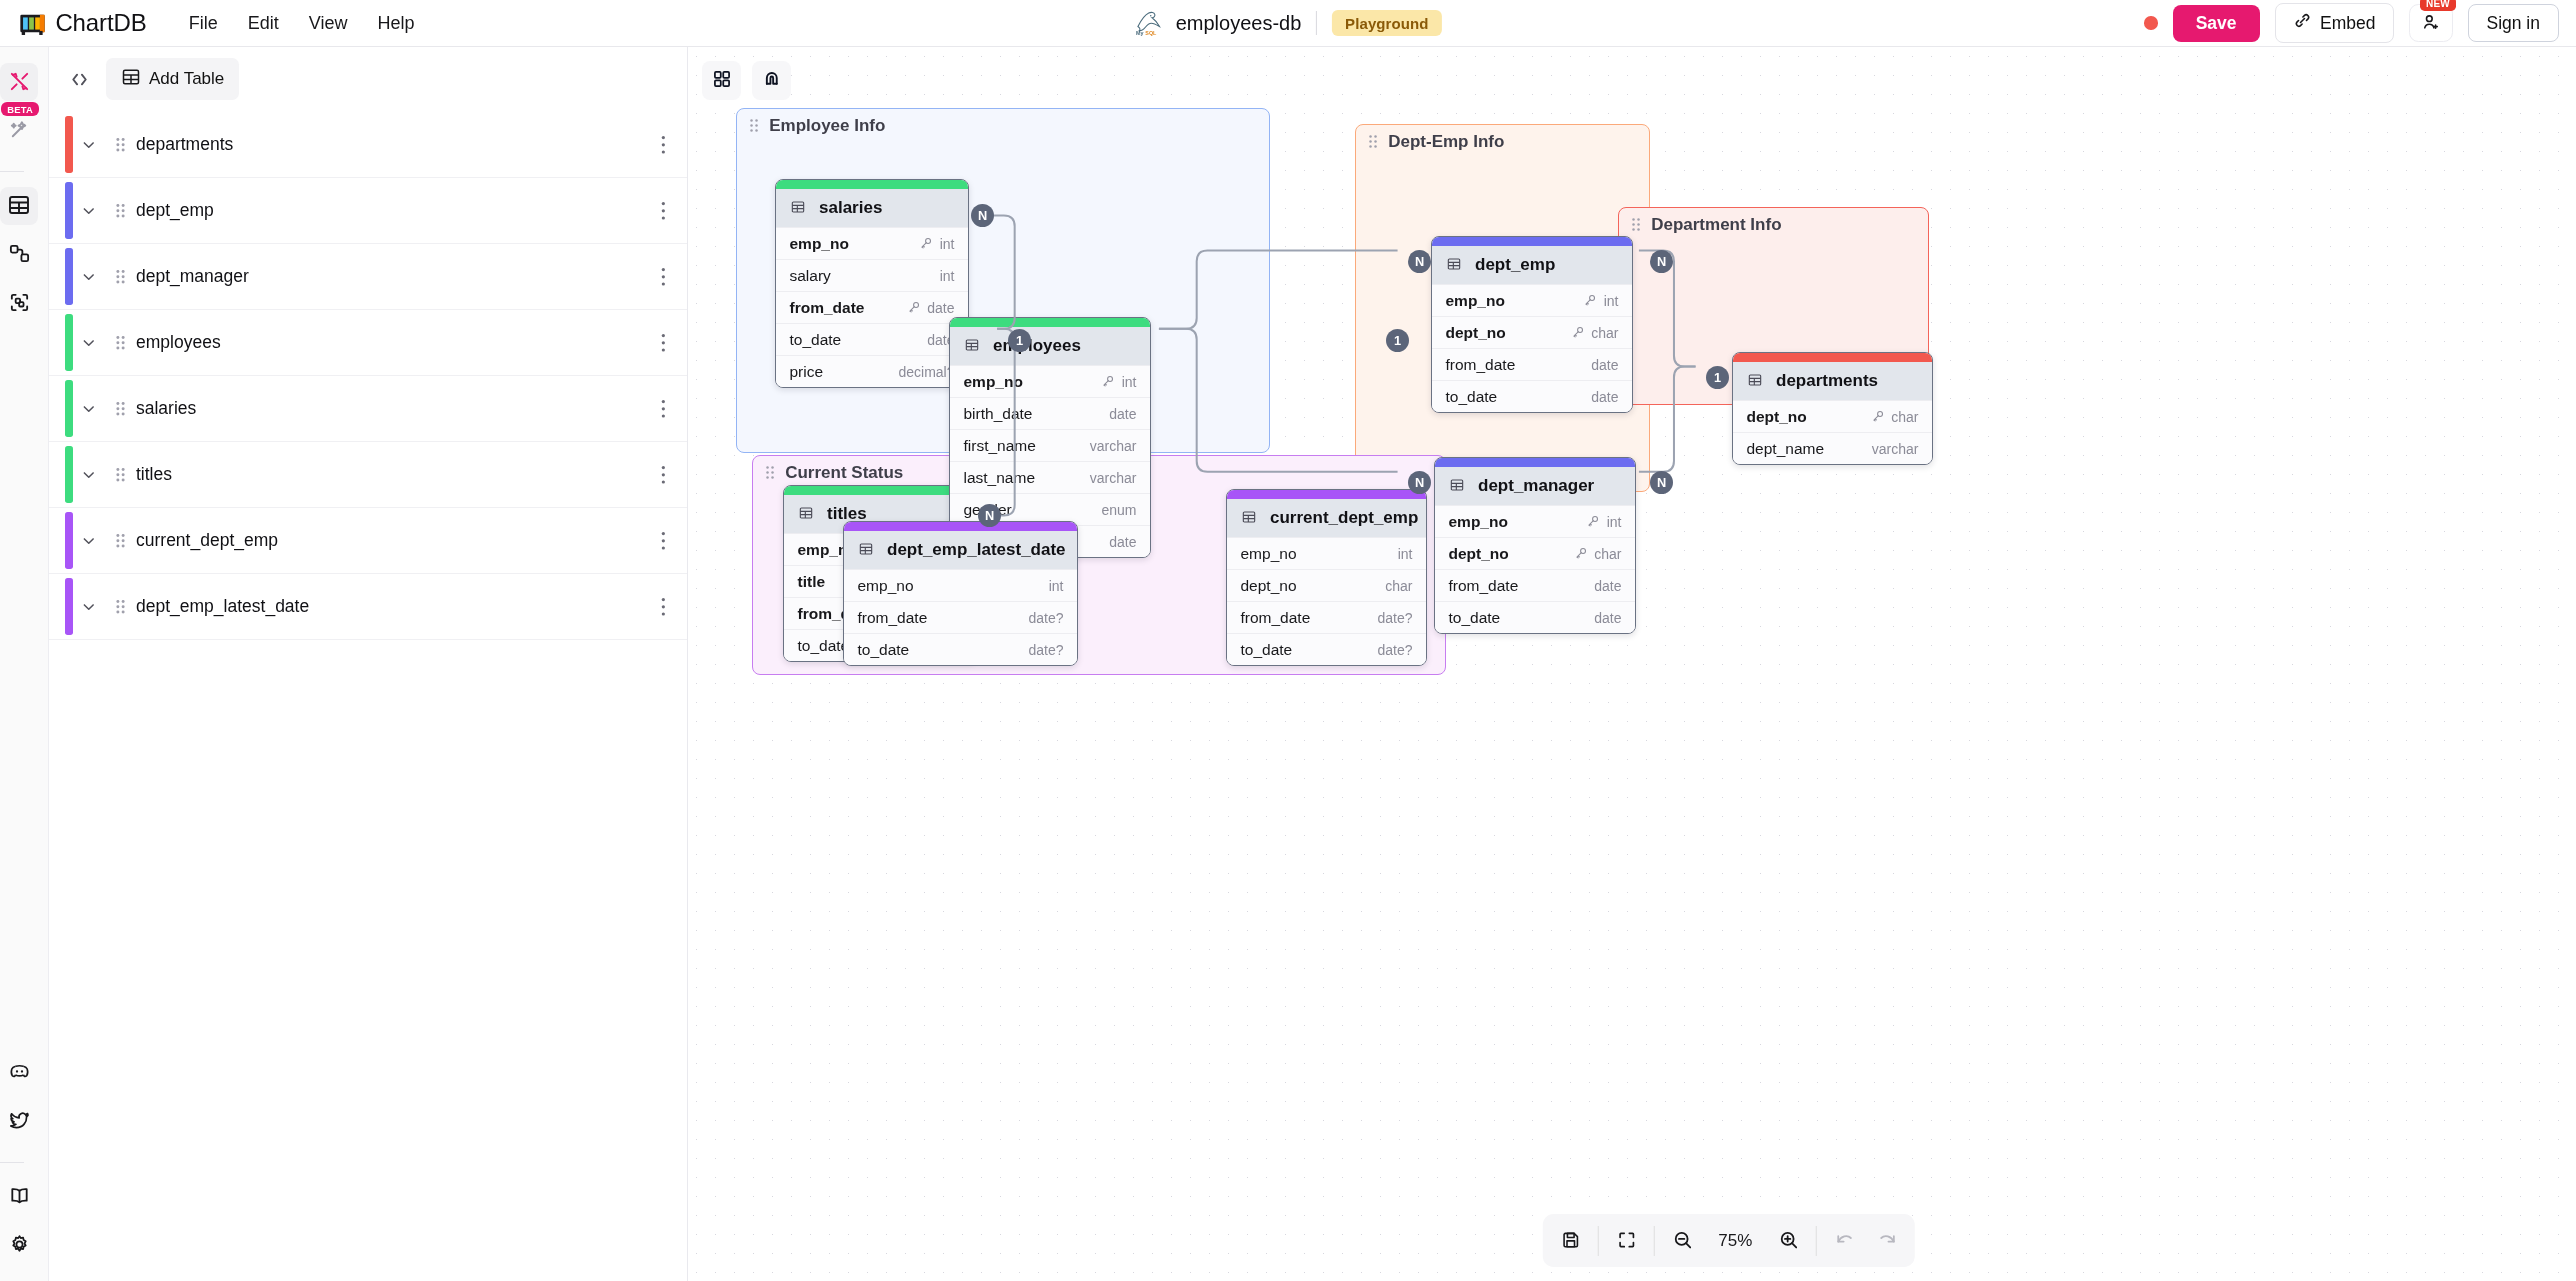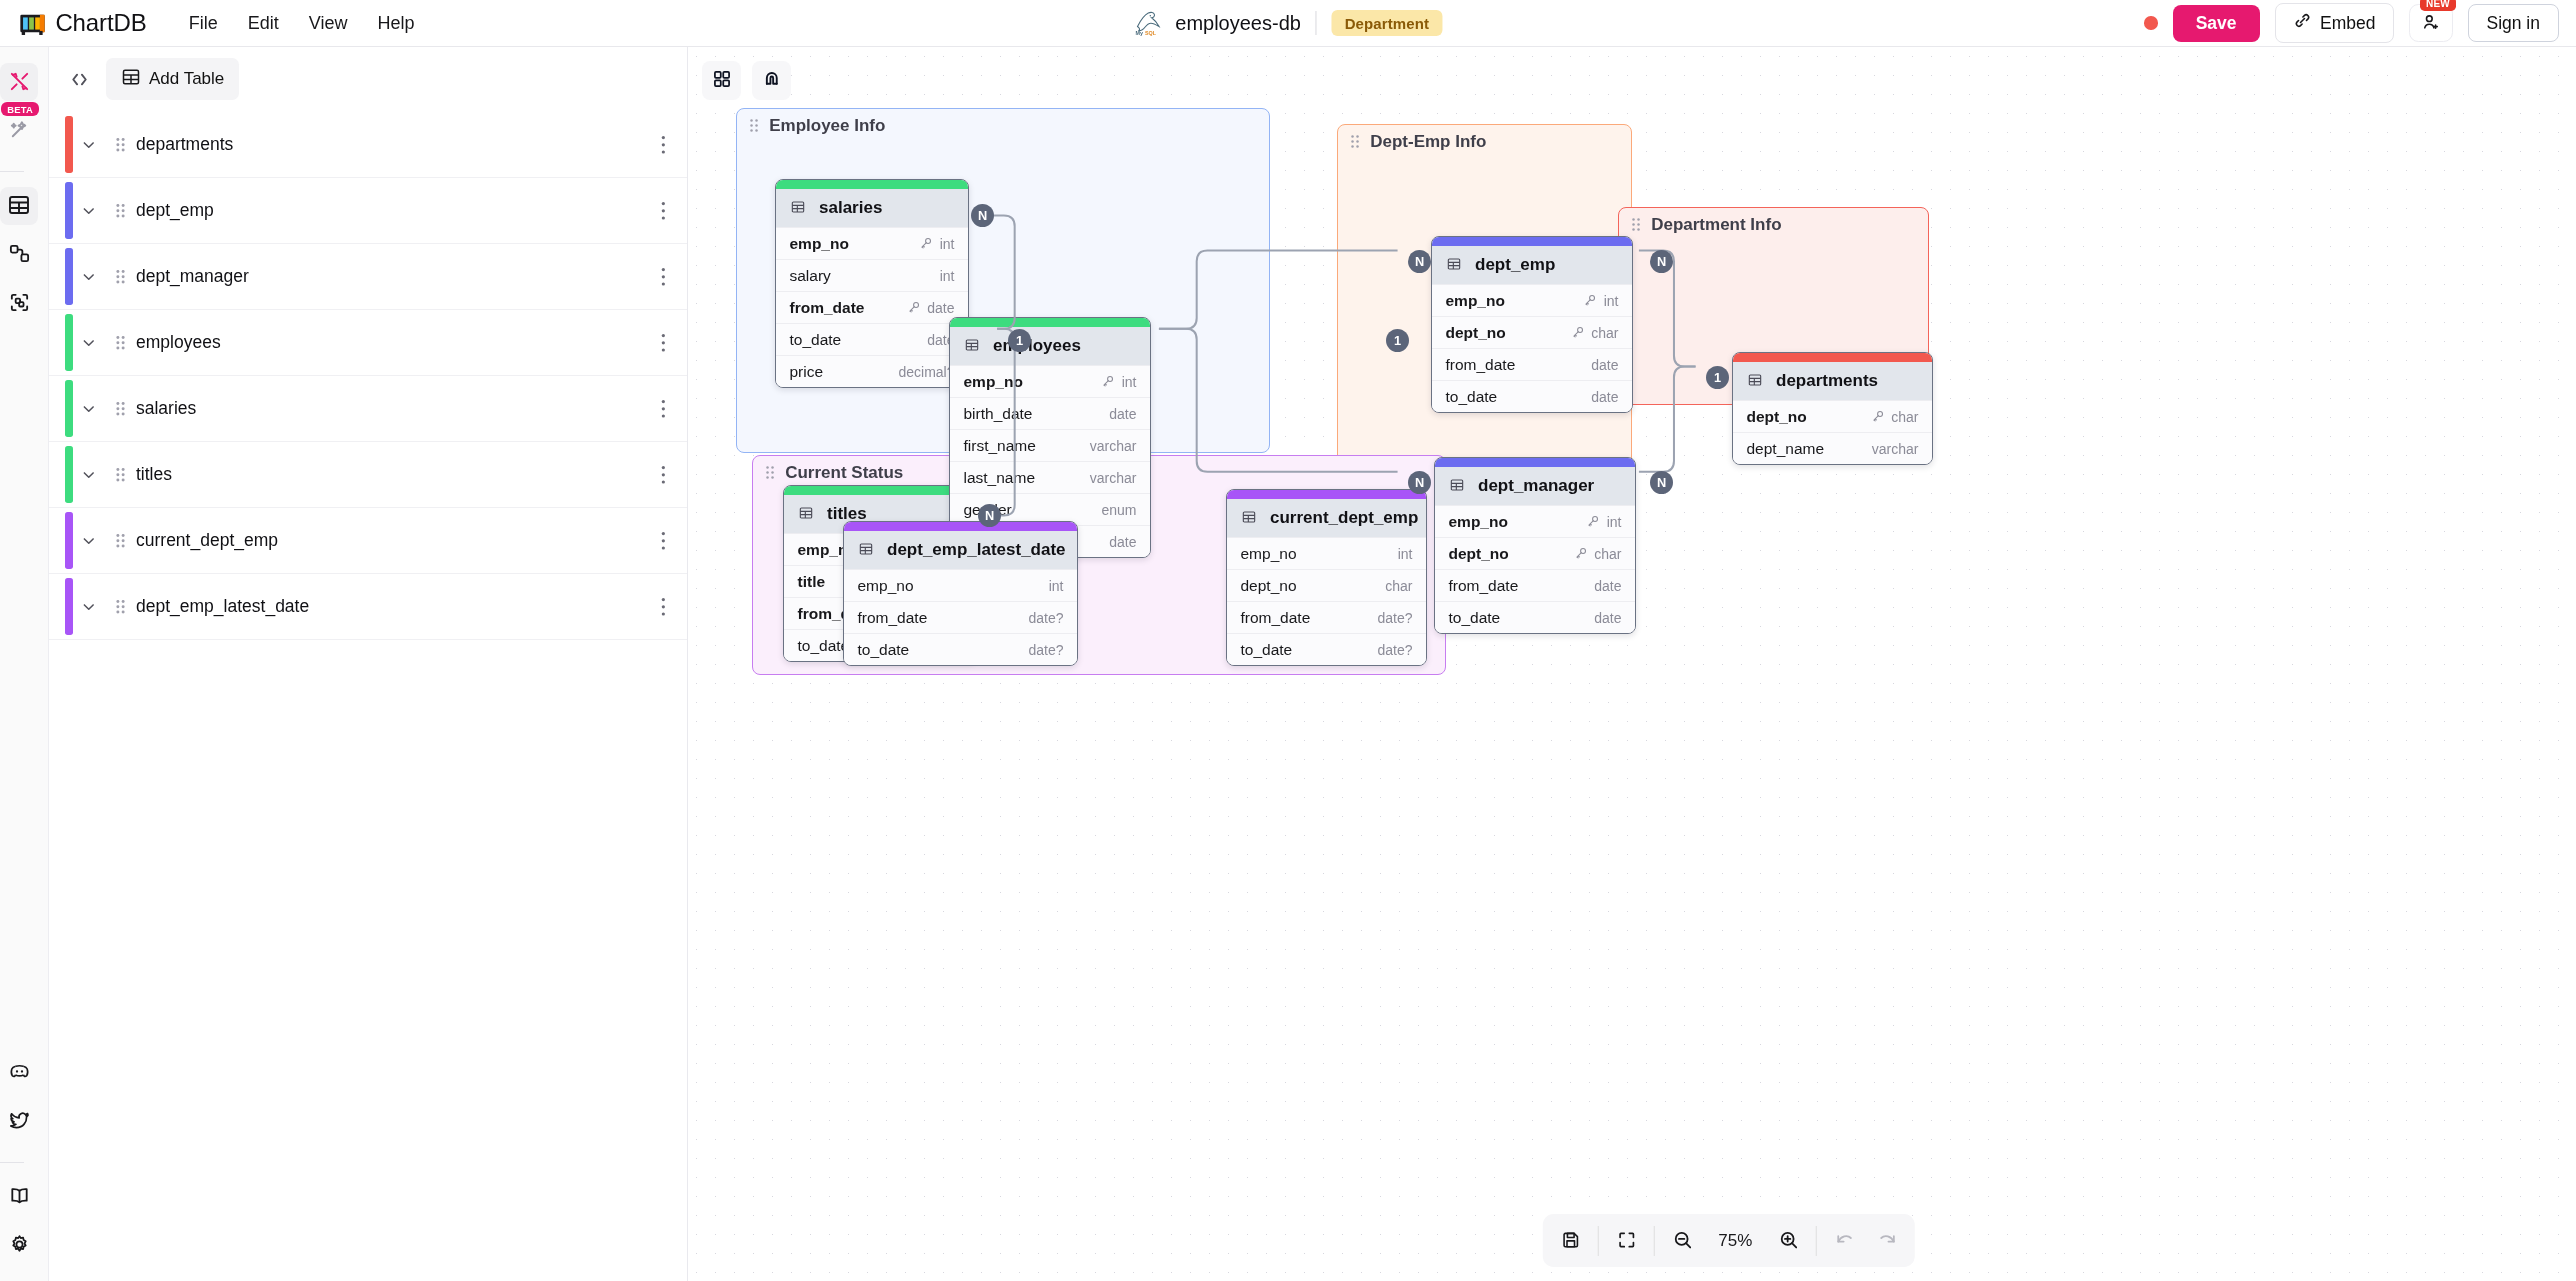--- a/index.html
+++ b/index.html
@@ -233,21 +233,21 @@
     <span>
       <svg class="mysql-logo" viewBox="0 0 46 40">
         <path d="M6 26 C10 18 14 10 22 6 C26 4 30 5 31 8 C32 11 29 13 27 13 C31 16 35 20 38 26 C33 23 29 21 26 21 C23 21 20 23 17 27 C15 30 12 32 8 32 C10 30 9 28 6 26 Z" fill="none" stroke="#4a6b7c" stroke-width="1.6"></path>
         <circle cx="25" cy="10" r="1.1" fill="#4a6b7c"></circle>
         <text x="3" y="38" font-size="8" font-family="Liberation Sans, sans-serif" fill="#4a6b7c" font-weight="bold">My</text>
         <text x="17" y="38" font-size="8" font-family="Liberation Sans, sans-serif" fill="#e08c2a" font-weight="bold">SQL</text>
       </svg>
     </span>
     <span class="db-title">employees-db</span>
     <span class="title-divider"></span>
-    <span class="playground-badge">Department</span>
+    <span class="playground-badge">Playground</span>
   </div>
 
   <div class="topbar-right">
     <span class="dot-unsaved"></span>
     <button class="btn-save">Save</button>
     <button class="btn-embed">
       <span>
         <svg width="19" height="19" viewBox="0 0 24 24" fill="none" stroke="#18181b" stroke-width="2" stroke-linecap="round">
           <path d="M9.5 14.5 L14.5 9.5"></path>
           <path d="M12.5 7.5 L14.5 5.5 a3.2 3.2 0 0 1 4.5 4.5 L17 12"></path>
@@ -638,21 +638,21 @@
               <circle cx="9" cy="3" r="1.5"></circle>
               <circle cx="3" cy="9" r="1.5"></circle>
               <circle cx="9" cy="9" r="1.5"></circle>
               <circle cx="3" cy="15" r="1.5"></circle>
               <circle cx="9" cy="15" r="1.5"></circle>
             </svg>
           </span>
           <span>Employee Info</span>
         </div>
       </div>
-      <div class="area" style="left: 650px; top: 77px; width: 295px; height: 368px; border-color: rgb(251, 169, 122); background: rgb(254, 243, 236);">
+      <div class="area" style="left: 668px; top: 77px; width: 295px; height: 368px; border-color: rgb(251, 169, 122); background: rgb(254, 243, 236);">
         <div class="area-label">
           <span class="area-grip">
             <svg width="12" height="15" viewBox="0 0 12 18" fill="#a0a0ac">
               <circle cx="3" cy="3" r="1.5"></circle>
               <circle cx="9" cy="3" r="1.5"></circle>
               <circle cx="3" cy="9" r="1.5"></circle>
               <circle cx="9" cy="9" r="1.5"></circle>
               <circle cx="3" cy="15" r="1.5"></circle>
               <circle cx="9" cy="15" r="1.5"></circle>
             </svg>

